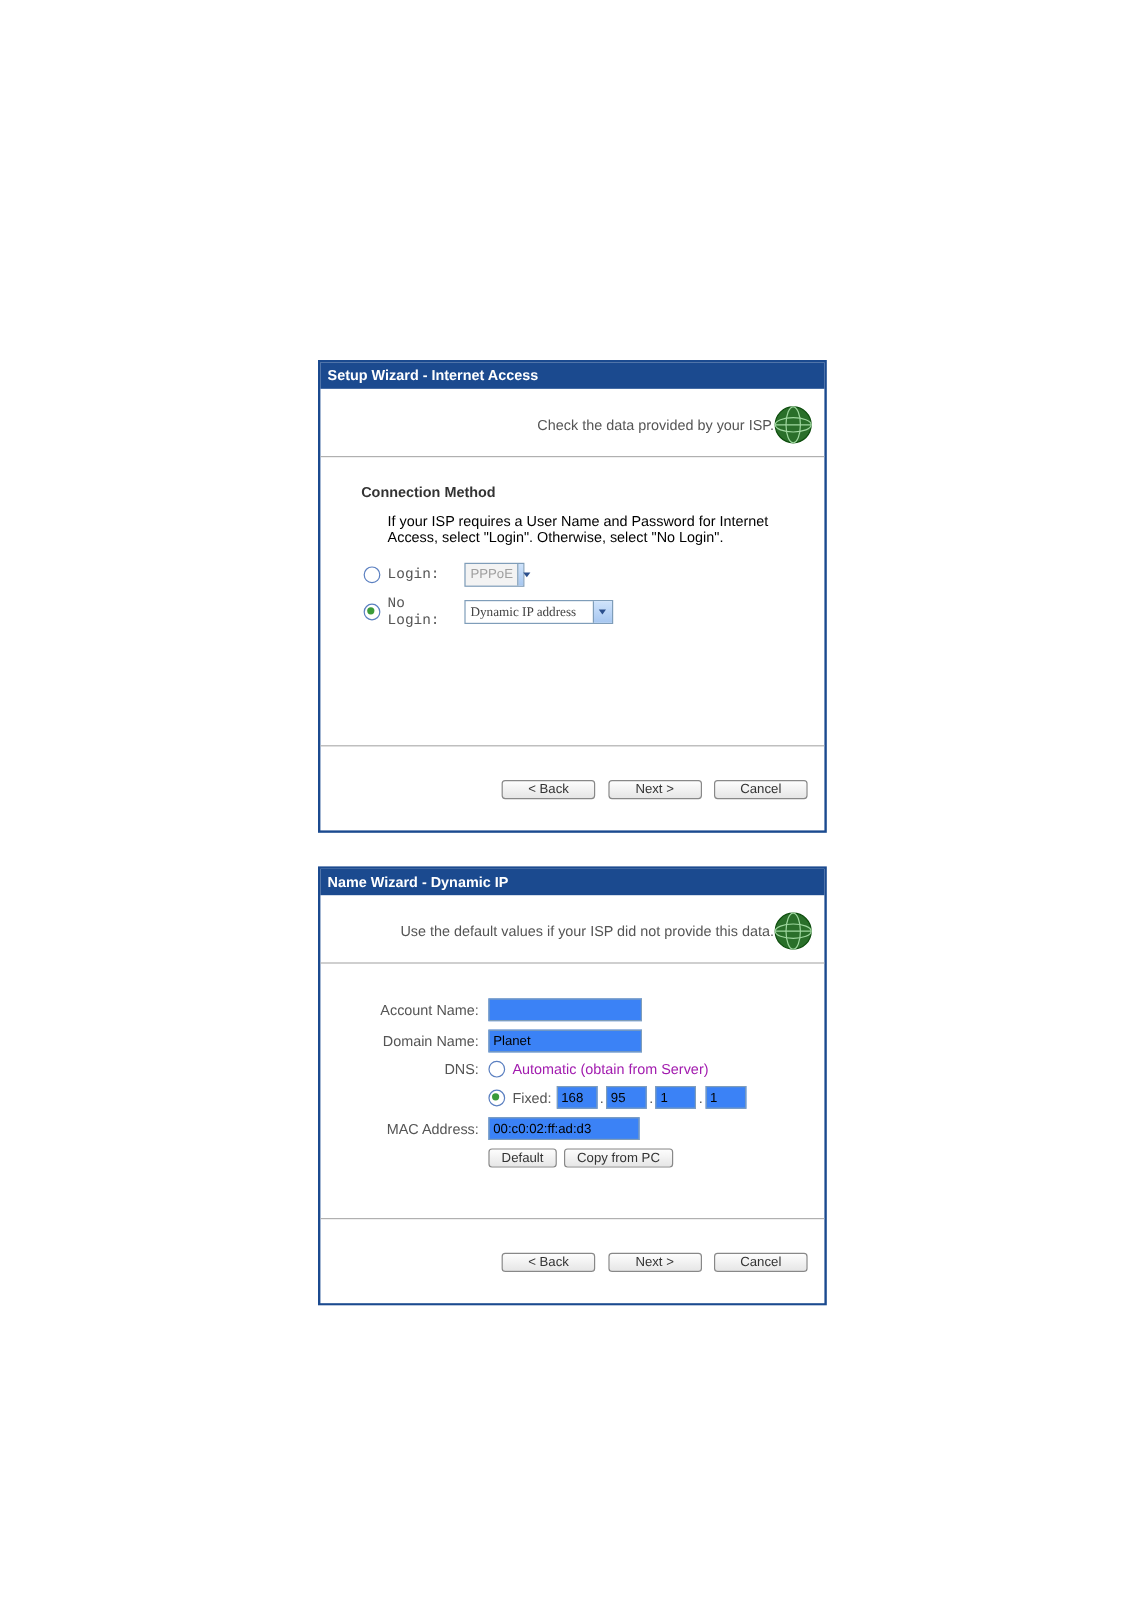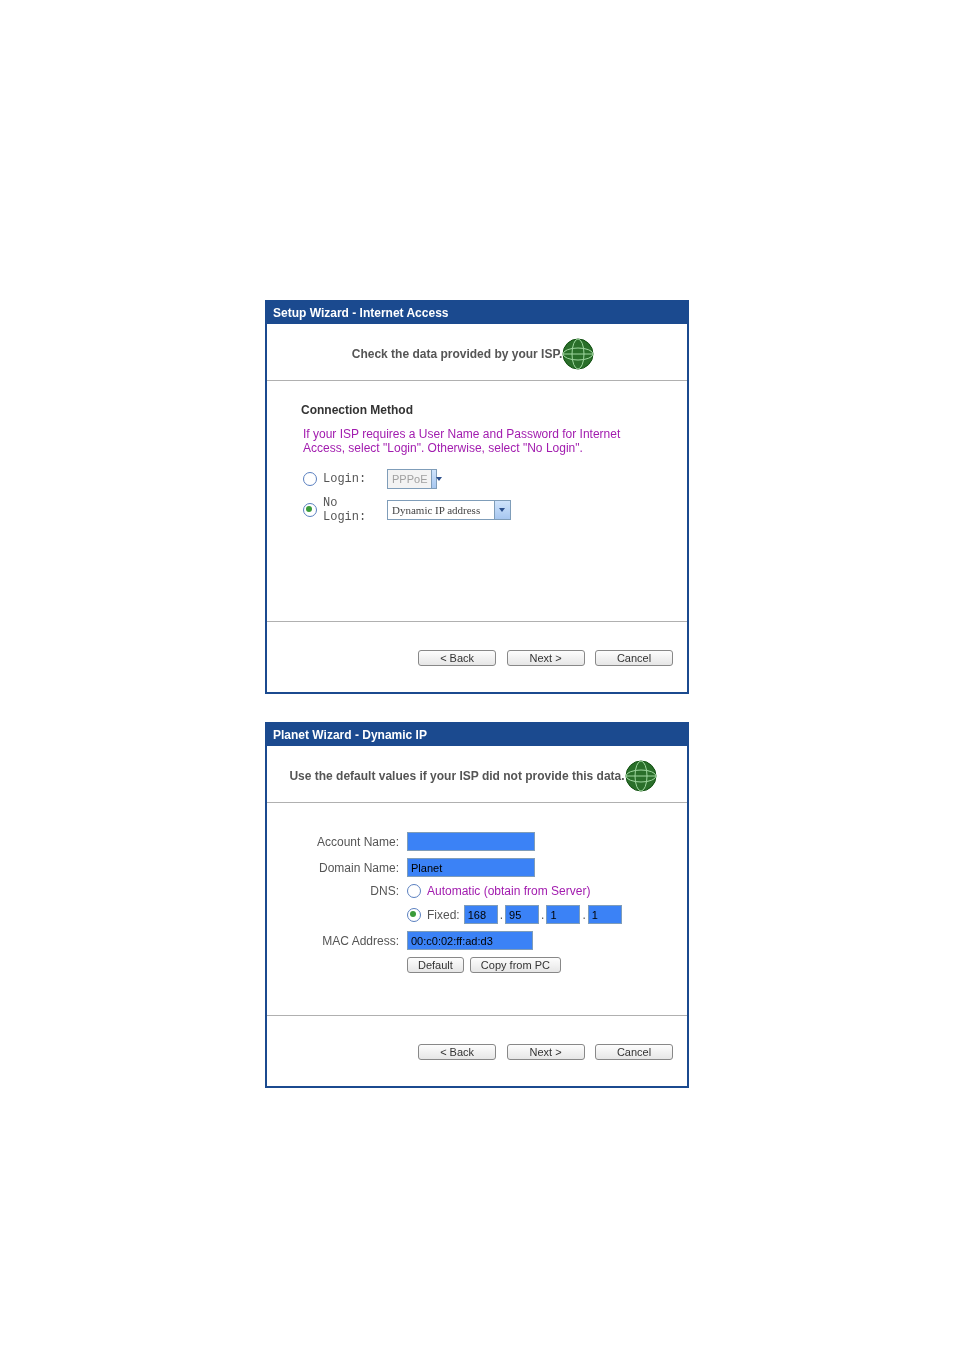--- a/index.html
+++ b/index.html
@@ -18,24 +18,23 @@
   .dialog-titlebar {
     background: #1b4a8f;
     color: #ffffff;
     font-size: 12px;
     font-weight: bold;
     padding: 4px 6px;
   }
   .dialog-subhead {
     display: flex;
     align-items: center;
-    justify-content: center;
+    justify-content: flex-end;
     border-bottom: 1px solid #b0b0b0;
     padding: 14px 10px 10px 2px;
-    font-weight: bold;
   }
   .dialog-subhead-text {
     color: #555555;
     font-size: 12px;
   }
   .globe {
     width: 32px;
     height: 32px;
     flex: none;
   }
@@ -44,22 +43,23 @@
     font-size: 12px;
     color: #444;
   }
   .section-heading {
     font-weight: bold;
     color: #333;
     margin-bottom: 10px;
     margin-left: -2px;
   }
   .hint-text {
-    color: #a21caf;
+    color: #000000;
     margin-bottom: 14px;
+    margin-left: 20px;
   }
   .row {
     display: flex;
     align-items: center;
     margin: 7px 0;
   }
   .radio {
     width: 12px;
     height: 12px;
     border-radius: 50%;
@@ -231,21 +231,21 @@
     <span class="btn">&lt; Back</span>
     <span class="btn">Next &gt;</span>
     <span class="btn">Cancel</span>
   </div>
 </div>
 
 <div class="spacer"></div>
 
 <div class="dialog">
 
-  <div class="dialog-titlebar">Planet Wizard - Dynamic IP</div>
+  <div class="dialog-titlebar">Name Wizard - Dynamic IP</div>
 
   <div class="dialog-subhead">
     <div class="dialog-subhead-text">Use the default values if your ISP did not provide this data.</div>
     <svg class="globe" viewBox="0 0 32 32">
       <circle cx="16" cy="16" r="15" fill="#2a6f2a" stroke="#0d4d0d" stroke-width="1"></circle>
       <ellipse cx="16" cy="16" rx="15" ry="6" fill="none" stroke="#9fd79f" stroke-width="1"></ellipse>
       <ellipse cx="16" cy="16" rx="6" ry="15" fill="none" stroke="#9fd79f" stroke-width="1"></ellipse>
       <line x1="1" y1="16" x2="31" y2="16" stroke="#9fd79f" stroke-width="1"></line>
     </svg>
   </div>

